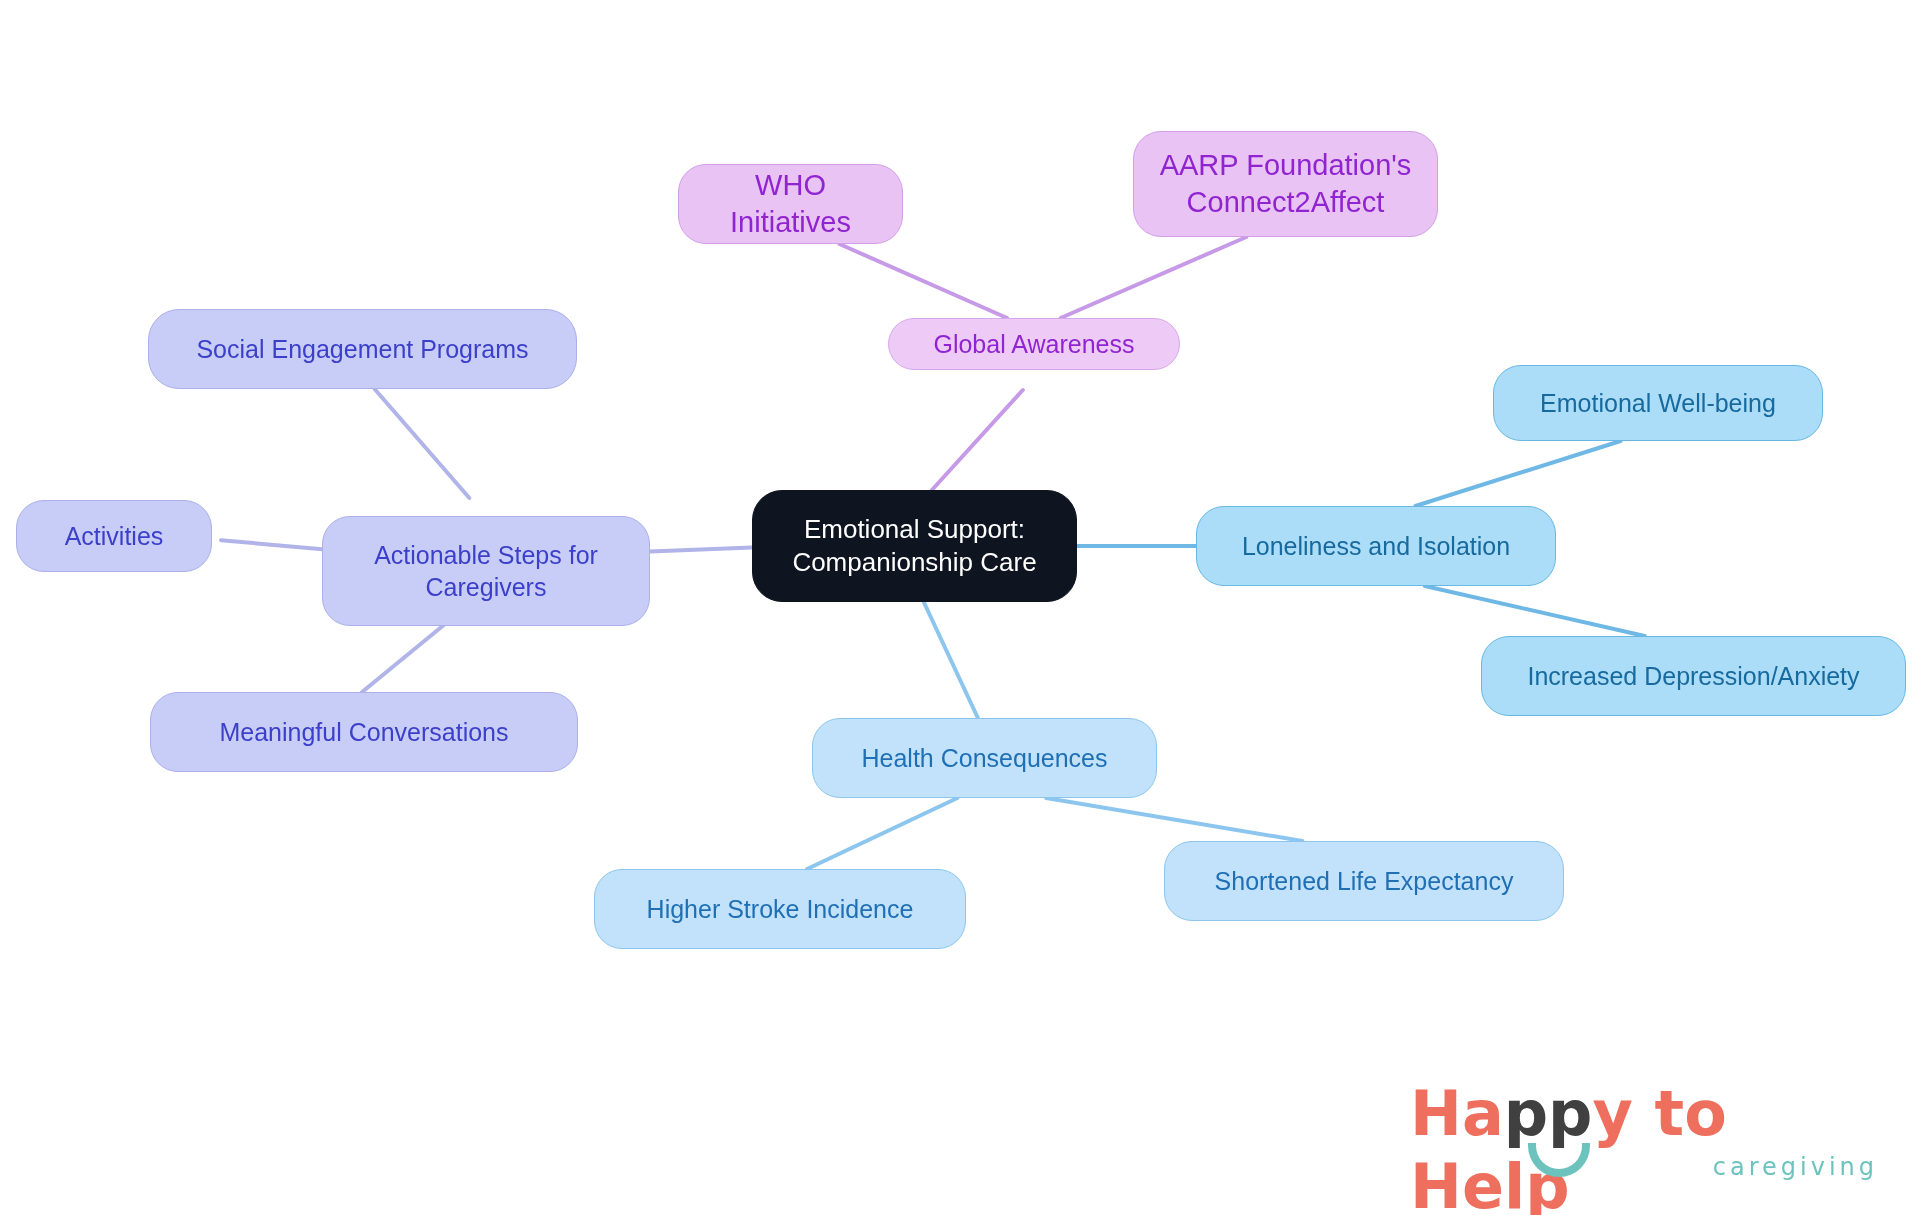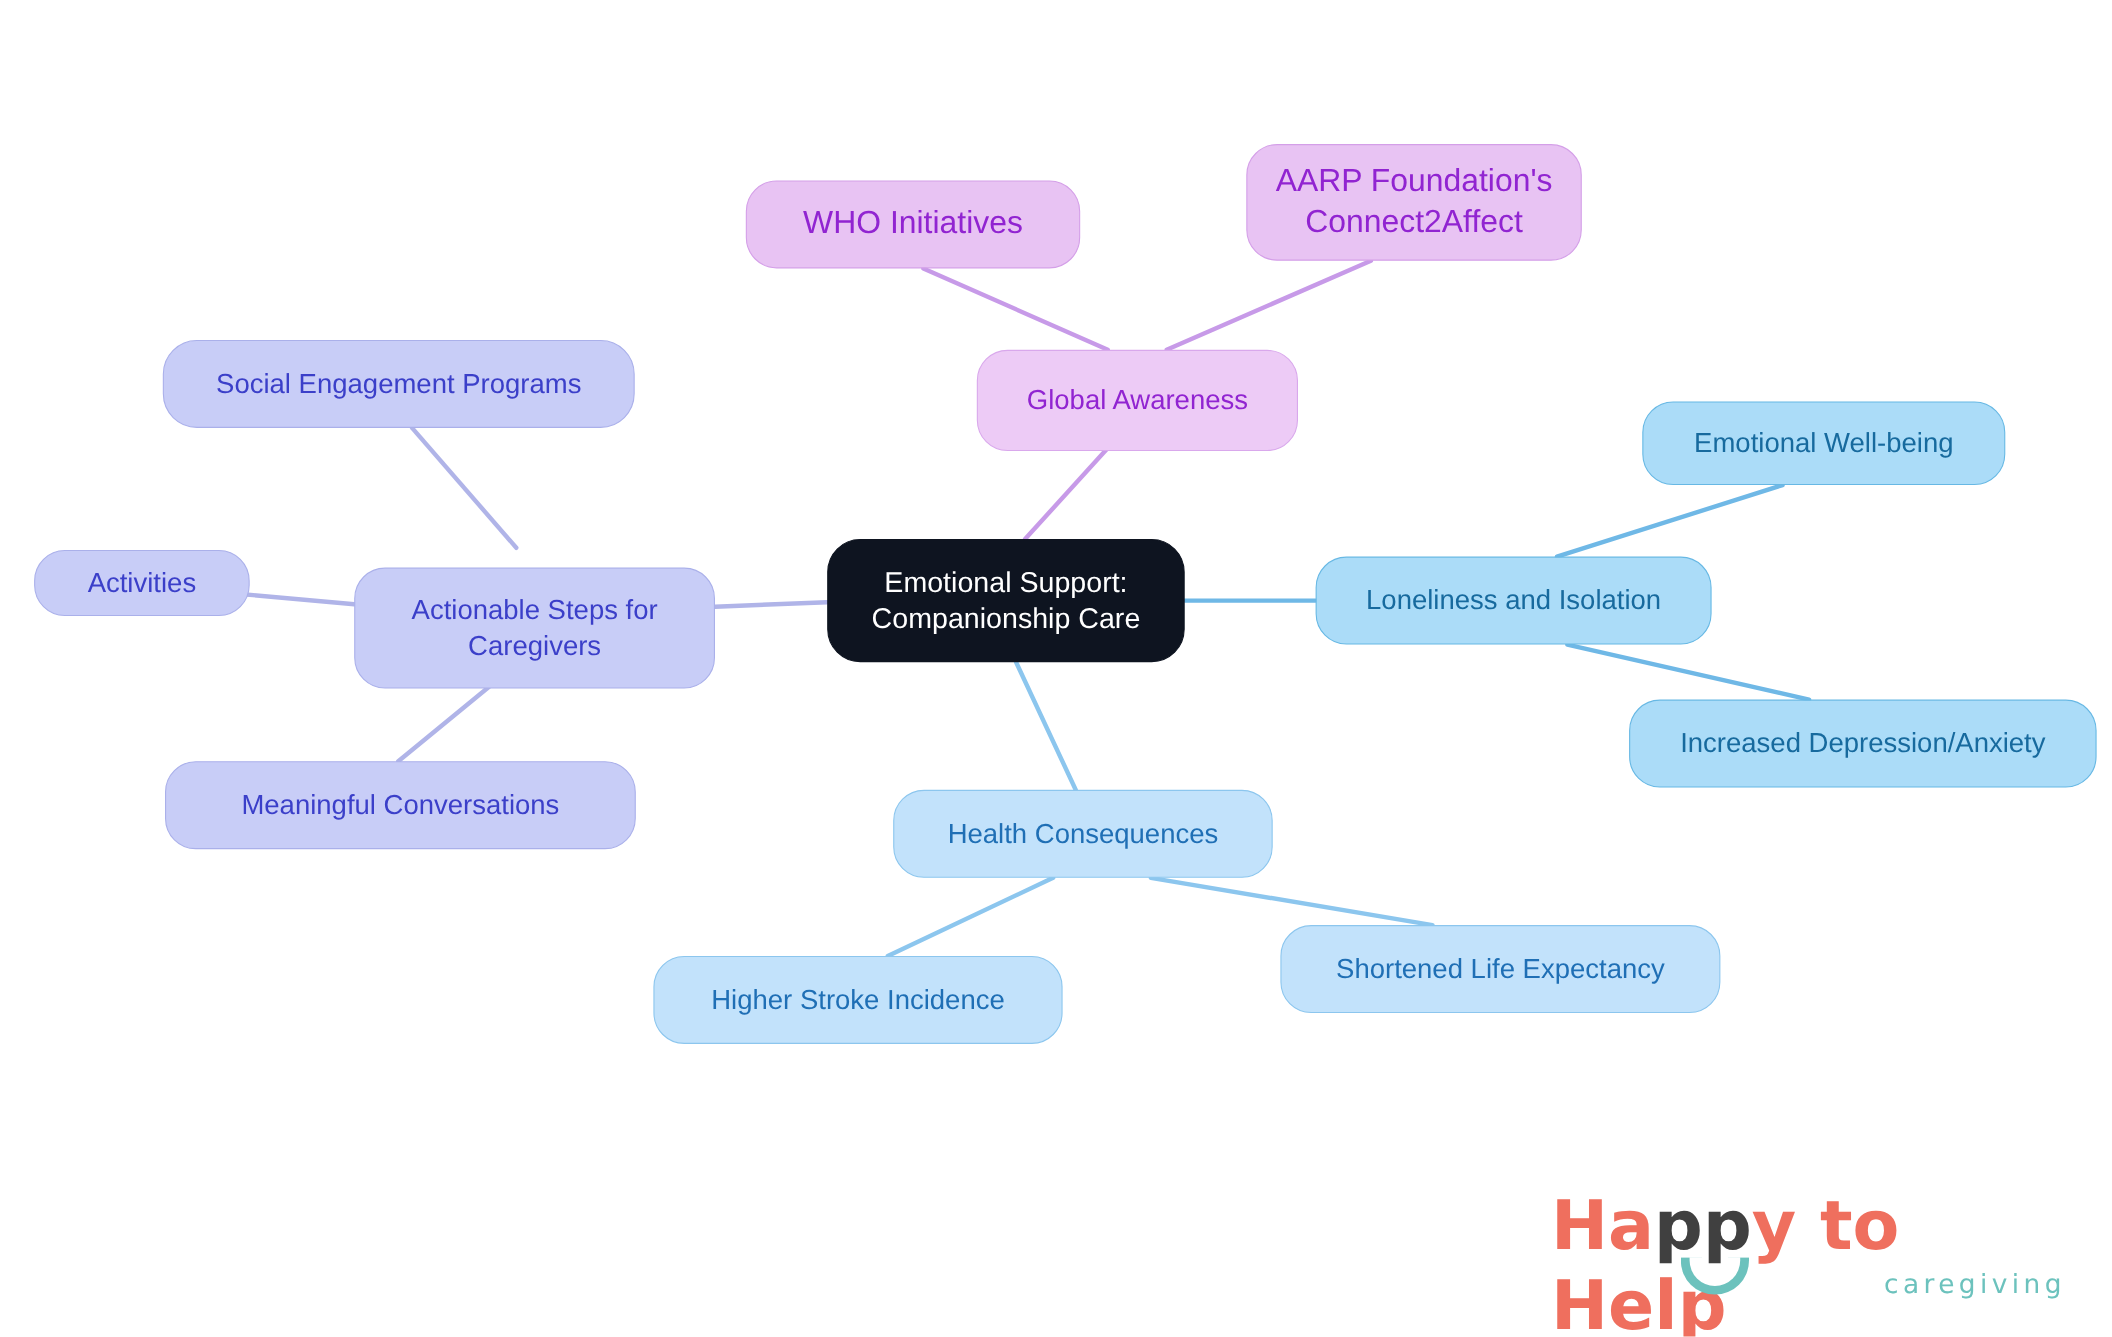--- a/index.html
+++ b/index.html
@@ -132,33 +132,33 @@
       <line x1="1424.8461538461538" y1="586" x2="1644.6538461538462" y2="636" stroke="#6fb8e6" stroke-width="4" stroke-linecap="round"></line>
       <line x1="923.7452830188679" y1="602" x2="977.8962264150944" y2="718" stroke="#8cc6ee" stroke-width="4" stroke-linecap="round"></line>
       <line x1="957.4139072847682" y1="798" x2="807.0860927152318" y2="869" stroke="#8cc6ee" stroke-width="4" stroke-linecap="round"></line>
       <line x1="1046.2073170731708" y1="798" x2="1302.2926829268292" y2="841" stroke="#8cc6ee" stroke-width="4" stroke-linecap="round"></line>
     </g>
 </svg>
 
 <div class="node-box node-root" style="left:752px; top:490px; width:325px; height:112px;">Emotional Support:
 Companionship Care</div>
 
-<div class="node-box node-purple" style="left:888px; top:318px; width:292px; height:92px;">Global Awareness</div>
+<div class="node-box node-purple" style="left:888px; top:318px; width:292px; height:52px;">Global Awareness</div>
 
-<div class="node-box node-purple-dark" style="left:678px; top:164px; width:304px; height:80px;">WHO Initiatives</div>
+<div class="node-box node-purple-dark" style="left:678px; top:164px; width:225px; height:80px;">WHO Initiatives</div>
 
 <div class="node-box node-purple-dark" style="left:1133px; top:131px; width:305px; height:106px;">AARP Foundation's
 Connect2Affect</div>
 
 <div class="node-box node-peri" style="left:322px; top:516px; width:328px; height:110px;">Actionable Steps for
 Caregivers</div>
 
 <div class="node-box node-peri" style="left:148px; top:309px; width:429px; height:80px;border-radius:31px;">Social Engagement Programs</div>
 
-<div class="node-box node-peri" style="left:31px; top:500px; width:196px; height:60px;text-align:right;">Activities</div>
+<div class="node-box node-peri" style="left:16px; top:500px; width:196px; height:72px;text-align:right;">Activities</div>
 
 <div class="node-box node-peri" style="left:150px; top:692px; width:428px; height:80px;">Meaningful Conversations</div>
 
 <div class="node-box node-blue-mid" style="left:1196px; top:506px; width:360px; height:80px;">Loneliness and Isolation</div>
 
 <div class="node-box node-blue-mid" style="left:1493px; top:365px; width:330px; height:76px;">Emotional Well-being</div>
 
 <div class="node-box node-blue-mid" style="left:1481px; top:636px; width:425px; height:80px;">Increased Depression/Anxiety</div>
 
 <div class="node-box node-blue-light" style="left:812px; top:718px; width:345px; height:80px;">Health Consequences</div>

